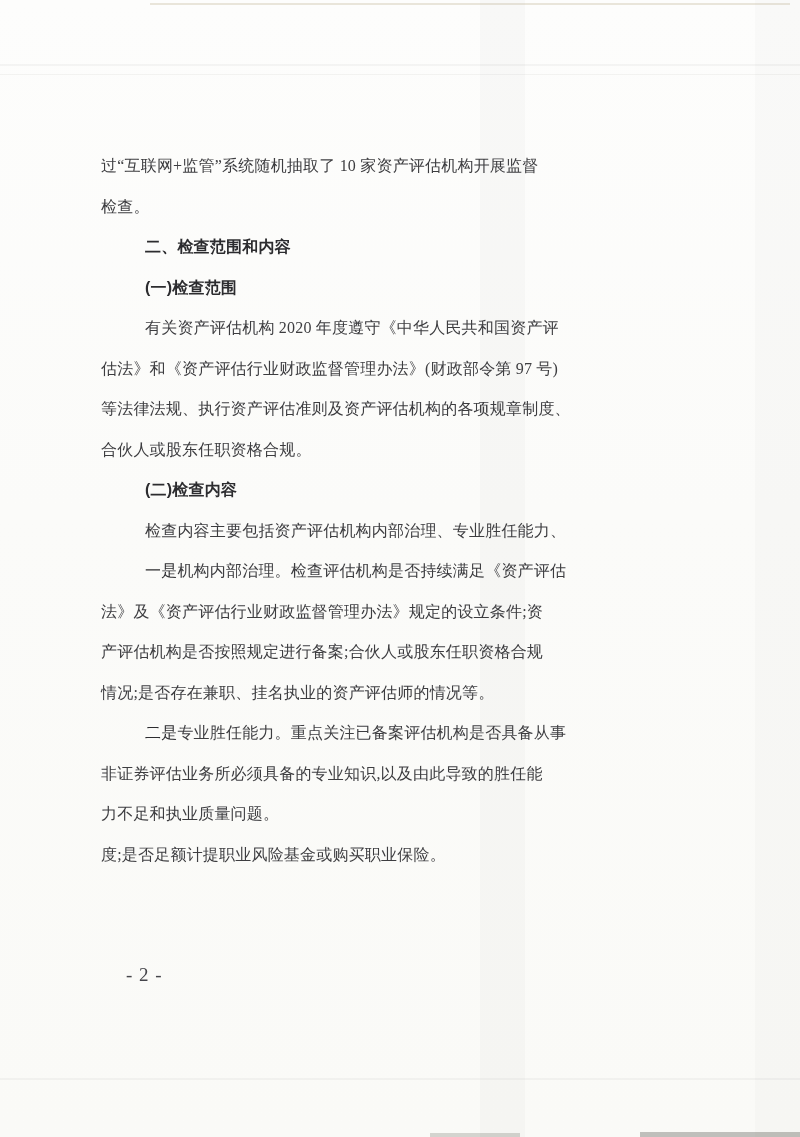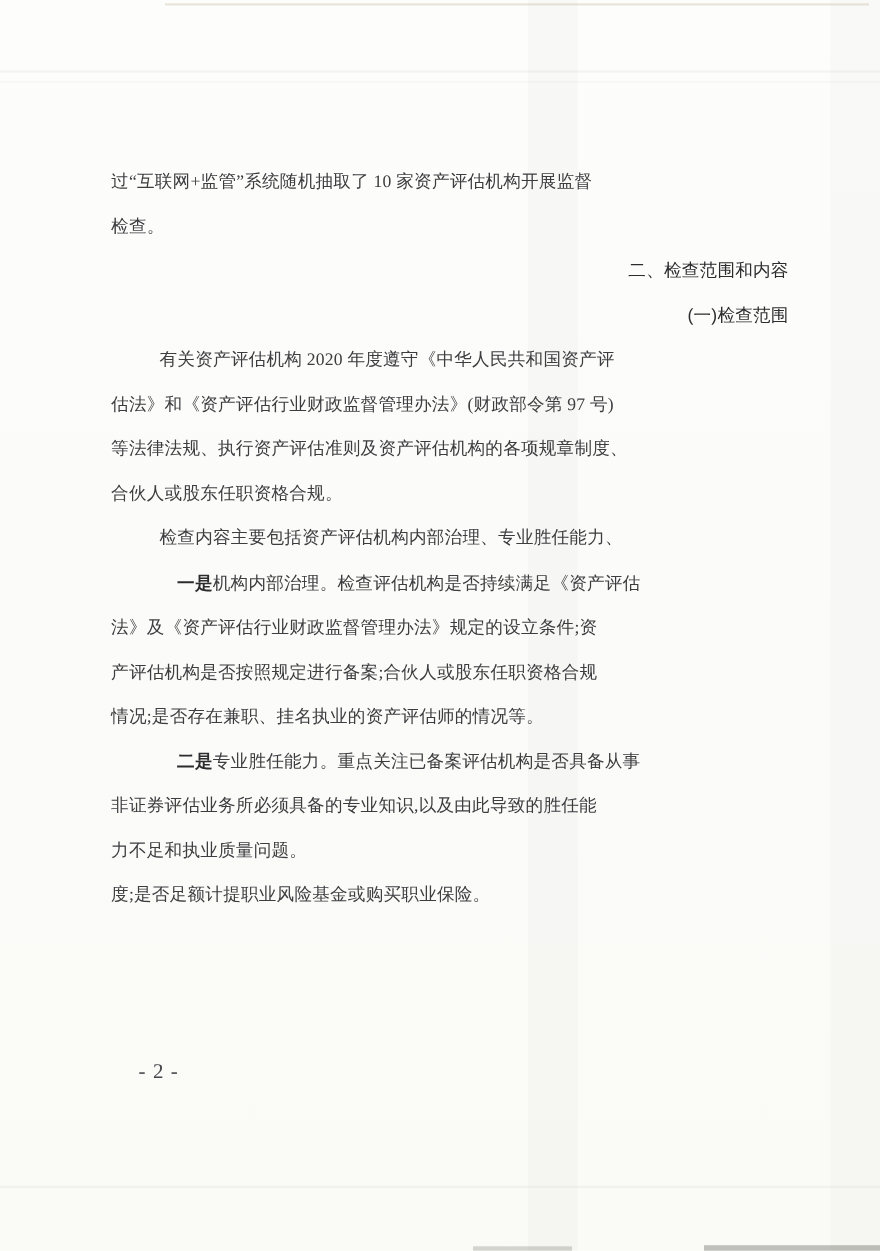--- a/index.html
+++ b/index.html
@@ -39,30 +39,28 @@
     margin: 0;
     font-size: 16px;
     line-height: 40.5px;
     letter-spacing: 0.2px;
     color: #3d3d40;
     white-space: nowrap;
     font-family: "Liberation Serif", serif;
   }
   .line.indent { text-indent: 44px; }
   .line.heading {
+    font-weight: 700;
+    color: #2c2c2f;
+    font-family: "Liberation Sans", sans-serif;
+  }
+  .line .prefix {
     font-weight: 400;
     color: #2c2c2f;
     font-family: "Liberation Sans", sans-serif;
-    text-align: right;
-  }
-  .line .prefix {
-    font-weight: 700;
-    color: #2c2c2f;
-    font-family: "Liberation Sans", sans-serif;
-    margin-left: 16px;
   }
   .page-num {
     position: absolute;
     left: 126px;
     top: 961px;
     font-size: 19px;
     line-height: 28px;
     letter-spacing: 1px;
     color: #45454a;
     font-family: "Liberation Serif", serif;
@@ -83,20 +81,21 @@
 
   <div class="doc-text" id="lines-container">
       <p class="line"><span class="rest">过“互联网+监管”系统随机抽取了 10 家资产评估机构开展监督</span></p>
       <p class="line"><span class="rest">检查。</span></p>
       <p class="line heading indent"><span class="rest">二、检查范围和内容</span></p>
       <p class="line heading indent"><span class="rest">(一)检查范围</span></p>
       <p class="line indent"><span class="rest">有关资产评估机构 2020 年度遵守《中华人民共和国资产评</span></p>
       <p class="line"><span class="rest">估法》和《资产评估行业财政监督管理办法》(财政部令第 97 号)</span></p>
       <p class="line"><span class="rest">等法律法规、执行资产评估准则及资产评估机构的各项规章制度、</span></p>
       <p class="line"><span class="rest">合伙人或股东任职资格合规。</span></p>
+      <p class="line heading indent"><span class="rest">(二)检查内容</span></p>
       <p class="line indent"><span class="rest">检查内容主要包括资产评估机构内部治理、专业胜任能力、</span></p>
       <p class="line indent"><span class="prefix">一是</span><span class="rest">机构内部治理。检查评估机构是否持续满足《资产评估</span></p>
       <p class="line"><span class="rest">法》及《资产评估行业财政监督管理办法》规定的设立条件;资</span></p>
       <p class="line"><span class="rest">产评估机构是否按照规定进行备案;合伙人或股东任职资格合规</span></p>
       <p class="line"><span class="rest">情况;是否存在兼职、挂名执业的资产评估师的情况等。</span></p>
       <p class="line indent"><span class="prefix">二是</span><span class="rest">专业胜任能力。重点关注已备案评估机构是否具备从事</span></p>
       <p class="line"><span class="rest">非证券评估业务所必须具备的专业知识,以及由此导致的胜任能</span></p>
       <p class="line"><span class="rest">力不足和执业质量问题。</span></p>
       <p class="line"><span class="rest">度;是否足额计提职业风险基金或购买职业保险。</span></p>
     </div>

